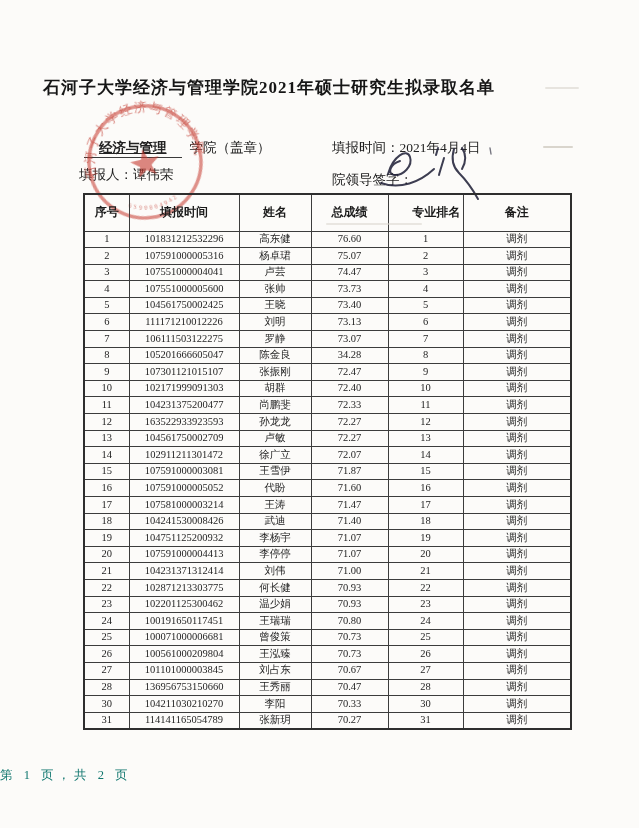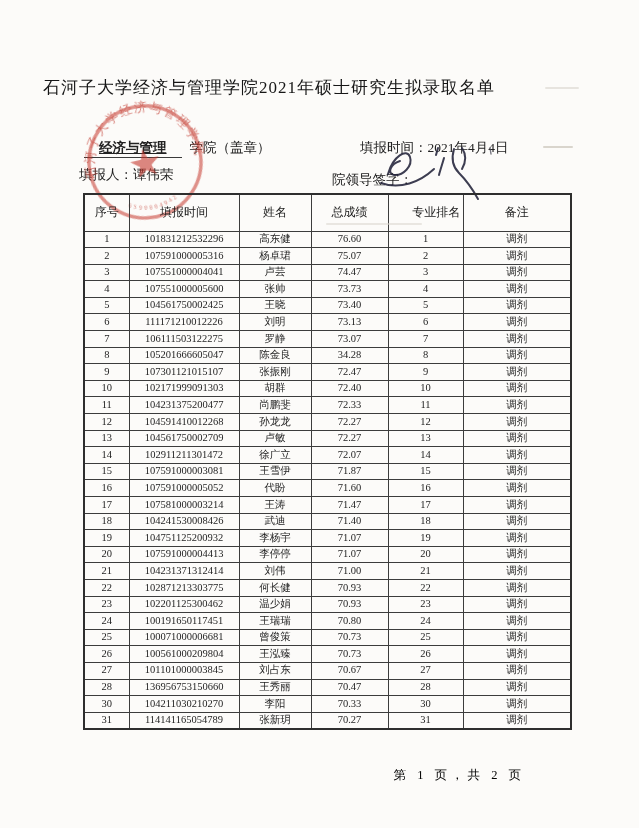--- a/index.html
+++ b/index.html
@@ -11,36 +11,36 @@
   .page{
     position:relative;
     width:639px;height:828px;
     margin:0 auto;
     background:#fcfbf9;
     overflow:hidden;
     color:#1c1c1c;
   }
   .title{
     position:absolute;left:0;width:538px;
-    text-align:center;font-weight:normal;
+    text-align:center;font-weight:bold;
     font-size:17px;letter-spacing:1px;color:#161616;
   }
   .title-1{top:76px;}
   .title-2{top:99px;}
   .form-item{position:absolute;font-size:13.5px;color:#222;white-space:nowrap;}
   .college-line{top:139px;left:84px;}
   .college-name{
     display:inline-block;
     padding:0 15px;
     border-bottom:1.5px solid #3a3a3a;
     font-weight:600;
     text-decoration:underline;
   }
   .college-suffix{padding-left:8px;}
-  .fill-date{top:139px;left:332px;margin-left:28px;}
+  .fill-date{top:139px;left:332px;}
   .filler{top:166px;left:79px;}
   .leader-sign{top:171px;left:332px;}
   .sig-svg{position:absolute;left:378px;top:142px;width:132px;height:62px;}
   .seal-svg{
     position:absolute;left:84px;top:101px;width:122px;height:122px;
     transform:rotate(-12deg);
     opacity:.82;
     filter:blur(.3px);
   }
   .doc-table{
@@ -49,27 +49,27 @@
     border-collapse:collapse;table-layout:fixed;
     background:transparent;
   }
   .doc-table th,.doc-table td{
     border:1px solid #3c3c3c;
     text-align:center;vertical-align:middle;
     padding:0;overflow:hidden;white-space:nowrap;
   }
   .doc-table{border:2px solid #2e2e2e;}
   .doc-table thead tr{height:37px;}
-  .doc-table th{font-size:12px;font-weight:normal;color:#1a1a1a;}
+  .doc-table th{font-size:12px;font-weight:bold;color:#1a1a1a;}
   .doc-table tbody tr{height:16.6px;}
   .doc-table td{font-size:10.5px;color:#1e1e1e;line-height:1;}
   .wrap2{display:inline-block;width:2.2em;line-height:1.3;}
   .footer{
     position:absolute;top:767px;left:0;width:525px;
-    text-align:right;font-size:12.5px;letter-spacing:4px;color:#000000;
+    text-align:left;font-size:12.5px;letter-spacing:4px;color:#0f766e;
   }
   .artifact{position:absolute;background:#d9d5cd;border-radius:1px;}
   .art-1{left:543px;top:146px;width:30px;height:2px;}
   .art-2{left:326px;top:223px;width:96px;height:1.5px;opacity:.55;}
   .art-3{left:545px;top:87px;width:34px;height:1.5px;opacity:.6;}
 </style>
 </head>
 <body>
 
 <div class="page">
@@ -224,21 +224,21 @@
         <tr>
           <td>11</td>
           <td>104231375200477</td>
           <td>尚鹏斐</td>
           <td>72.33</td>
           <td>11</td>
           <td>调剂</td>
         </tr>
         <tr>
           <td>12</td>
-          <td>104591410012268</td>
+          <td>163522933923593</td>
           <td>孙龙龙</td>
           <td>72.27</td>
           <td>12</td>
           <td>调剂</td>
         </tr>
         <tr>
           <td>13</td>
           <td>104561750002709</td>
           <td>卢敏</td>
           <td>72.27</td>

